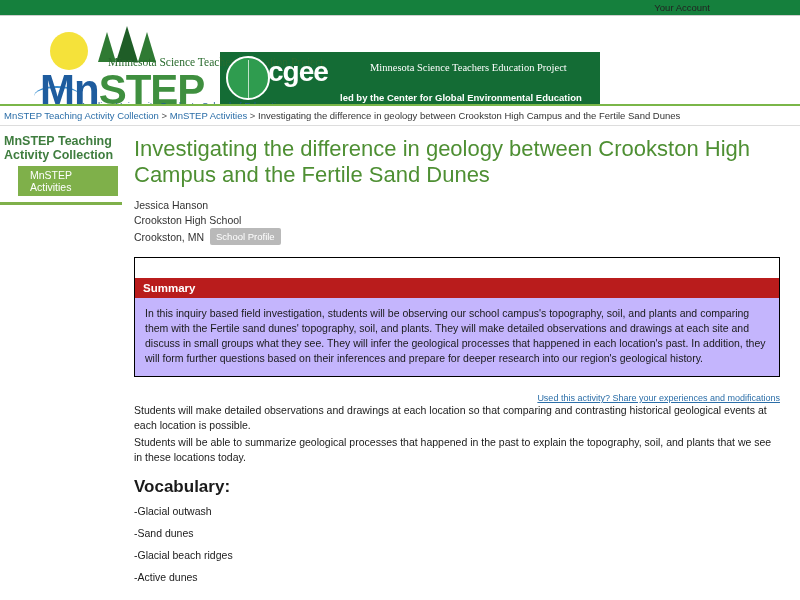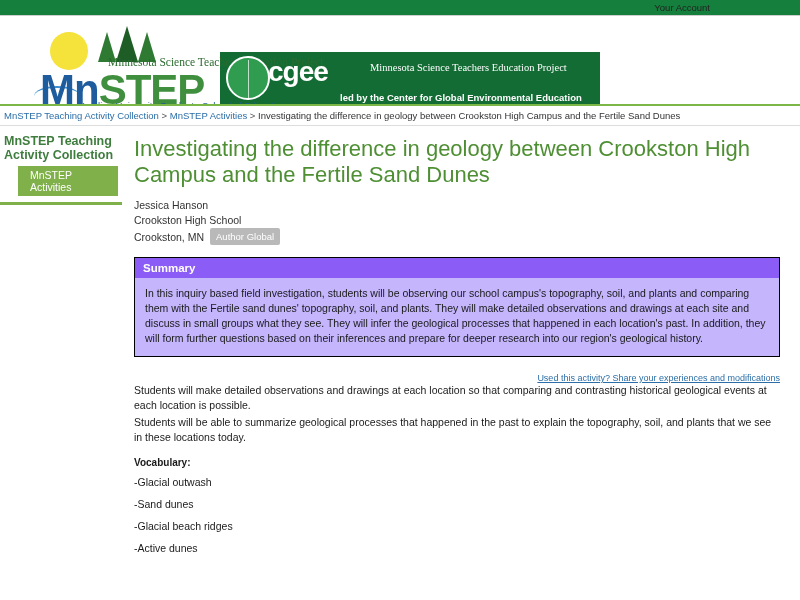--- a/index.html
+++ b/index.html
@@ -209,25 +209,26 @@
     margin-left: 6px;
     vertical-align: 1px;
     text-decoration: none;
   }
   
   .summary-box {
     border: 1px solid #000000;
     margin: 0 0 10px 0;
   }
   .summary-head {
-    background: #8b5cf6;
+    background: #b91c1c;
     color: #ffffff;
     font-size: 11.5px;
     font-weight: bold;
     padding: 4px 8px;
+    margin-top: 20px;
   }
   .summary-body {
     background: #c4b5fd;
     font-size: 10.5px;
     color: #1a1a1a;
     line-height: 15px;
     padding: 8px 10px 10px 10px;
   }
   
   .share-row {
@@ -248,21 +249,21 @@
     border-bottom: 1px solid #cfe0bf;
     padding-bottom: 3px;
   }
   .para {
     font-size: 10.5px;
     color: #1a1a1a;
     line-height: 15px;
     margin: 0 0 2px 0;
   }
   .vocab-head {
-    font-size: 10px;
+    font-size: 17px;
     font-weight: bold;
     color: #1a1a1a;
     margin: 12px 0 6px 0;
   }
   .vocab-item {
     font-size: 10.5px;
     color: #1a1a1a;
     margin: 8px 0 10px 0;
   }
 </style>
@@ -315,21 +316,21 @@
   </div>
 
   <div class="content">
 
     <h1 class="title">Investigating the difference in geology between Crookston High Campus and the Fertile Sand Dunes</h1>
 
     <div class="author-block">
       <div>Jessica Hanson</div>
       <div>Crookston High School</div>
       <div>
-        <span>Crookston, MN</span><a href="#" class="author-profile">Author Global</a>
+        <span>Crookston, MN</span><a href="#" class="author-profile">School Profile</a>
       </div>
     </div>
 
     <div class="summary-box">
       <div class="summary-head">Summary</div>
       <div class="summary-body">In this inquiry based field investigation, students will be observing our school campus's topography, soil, and plants and comparing them with the Fertile sand dunes' topography, soil, and plants. They will make detailed observations and drawings at each site and discuss in small groups what they see. They will infer the geological processes that happened in each location's past. In addition, they will form further questions based on their inferences and prepare for deeper research into our region's geological history.</div>
     </div>
 
     <div class="share-row">
       <a href="#">Used this activity? Share your experiences and modifications</a>

